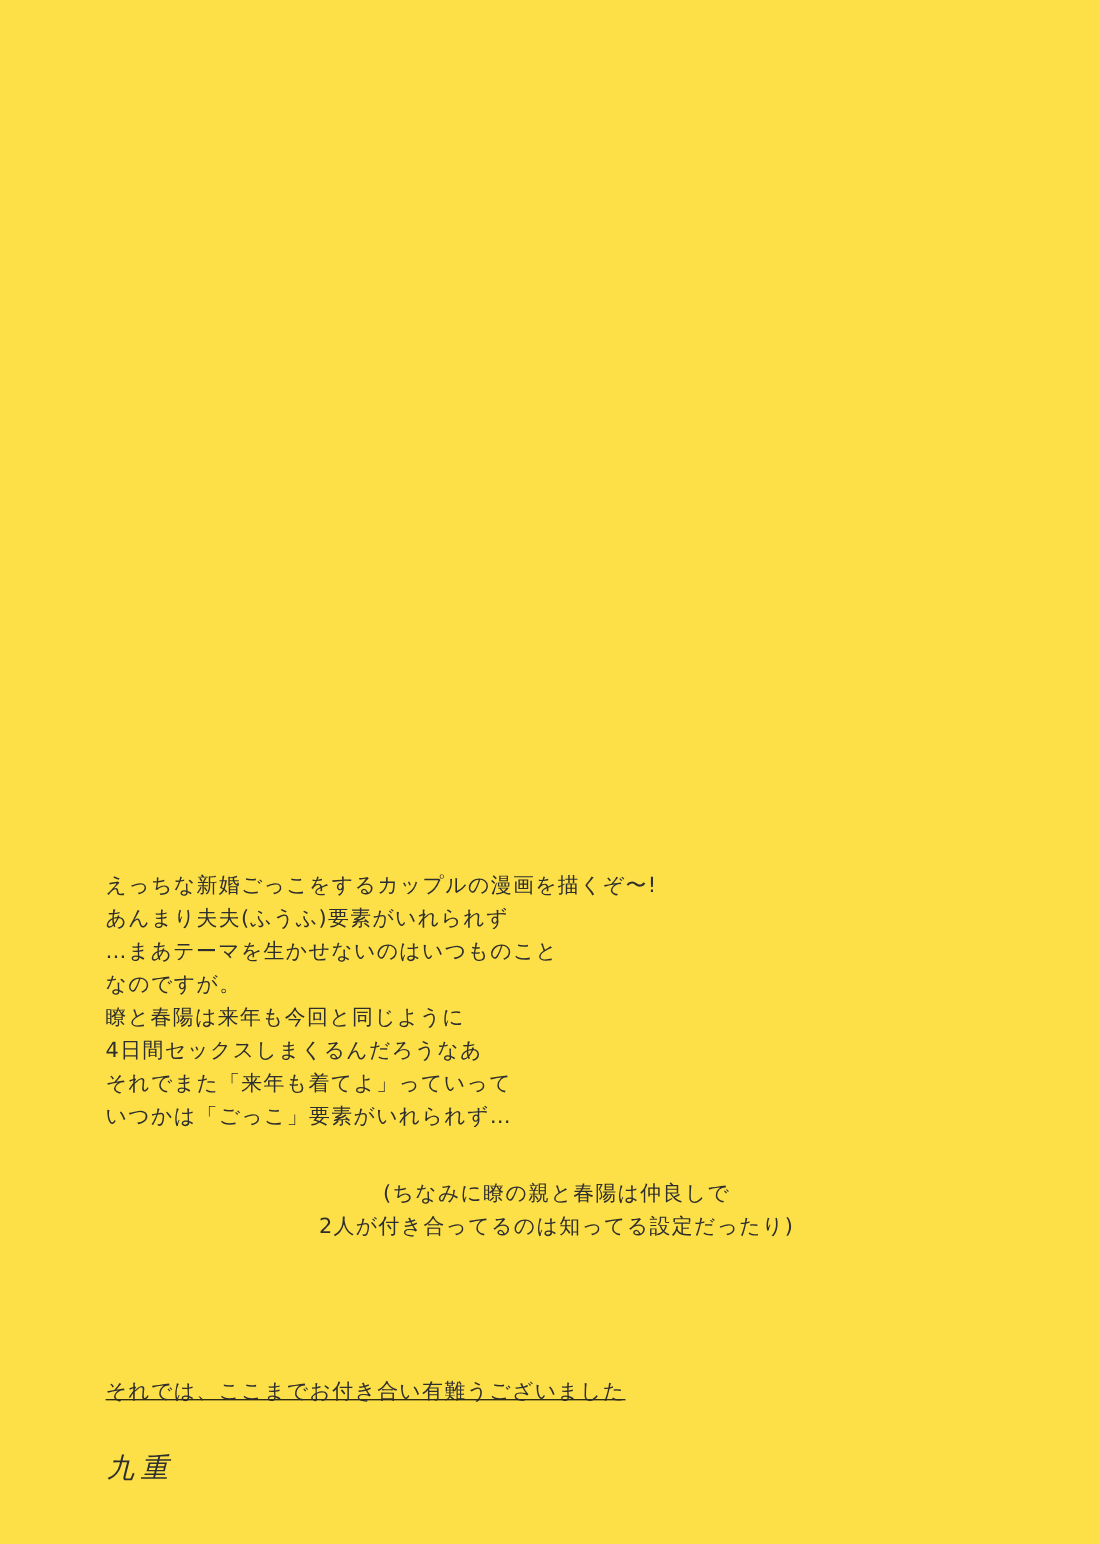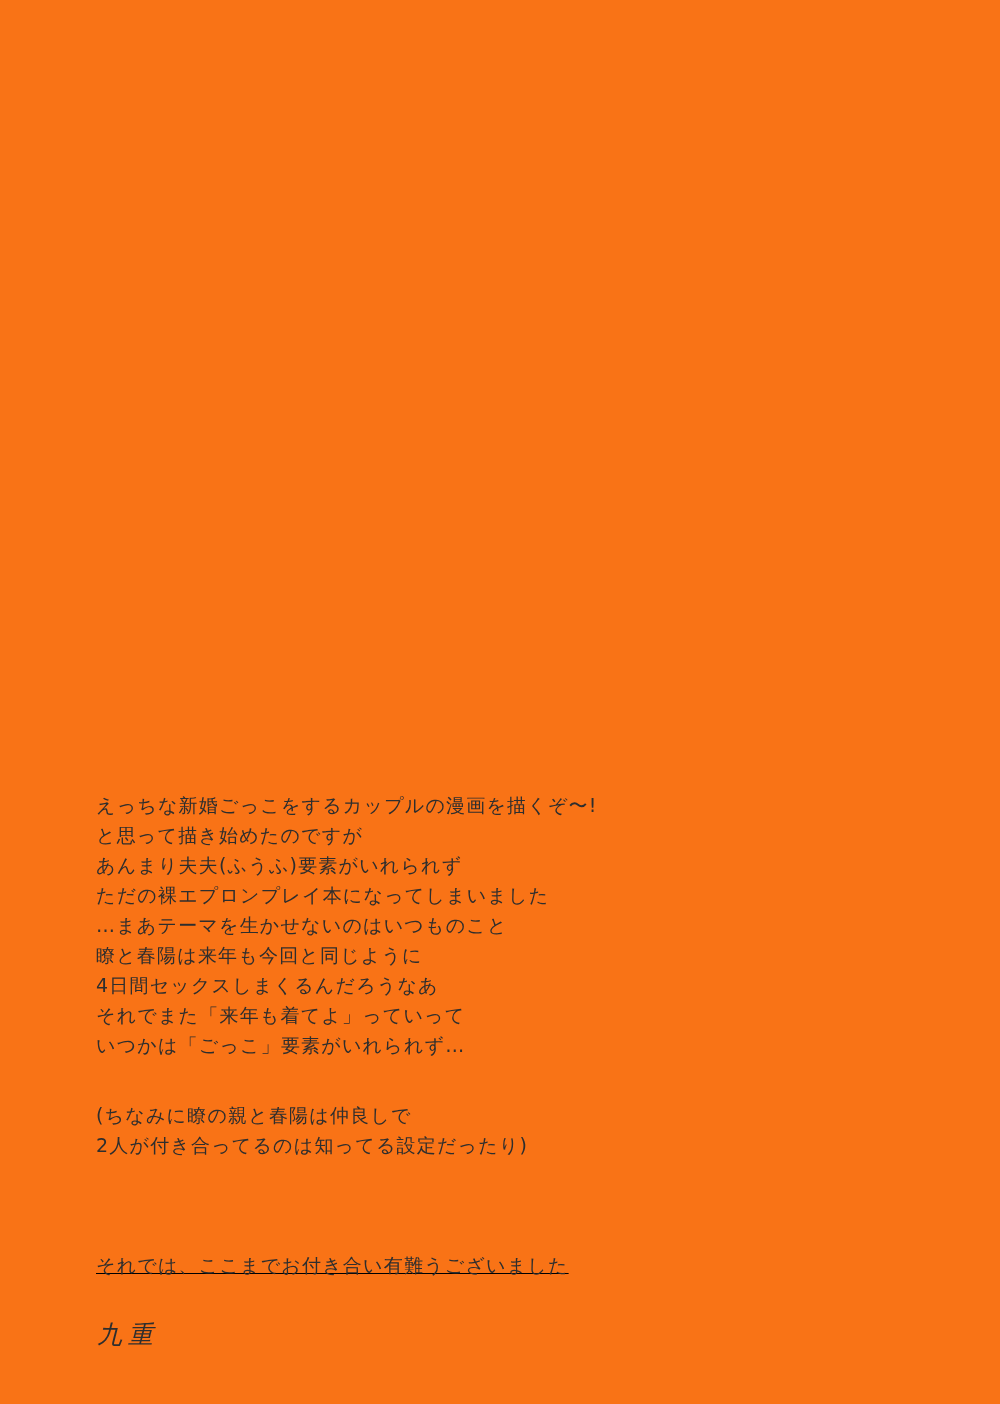--- a/index.html
+++ b/index.html
@@ -4,21 +4,21 @@
 <style>
   html, body {
     margin: 0;
     padding: 0;
     background: #ffffff;
   }
   .page {
     position: relative;
     width: 1000px;
     height: 1404px;
-    background: #f97316;
+    background: #fde047;
     overflow: hidden;
   }
   .afterword {
     position: absolute;
     left: 96px;
     top: 790px;
     width: 820px;
   }
   .line {
     font-family: "DejaVu Sans", "Liberation Sans", sans-serif;
@@ -26,20 +26,21 @@
     line-height: 30px;
     letter-spacing: 1.2px;
     color: #2e2e2e;
     white-space: pre;
   }
   .spacer {
     height: 22px;
   }
   .block-note {
     margin-top: 18px;
+    text-align: center;
   }
   .closing {
     position: absolute;
     left: 96px;
     top: 1250px;
     text-decoration: underline;
   }
   .signature {
     position: absolute;
     left: 97px;
@@ -51,24 +52,23 @@
     font-style: italic;
   }
 </style>
 </head>
 <body>
 
 <div class="page">
 
   <div class="afterword">
     <div class="line">えっちな新婚ごっこをするカップルの漫画を描くぞ〜!</div>
-    <div class="line">と思って描き始めたのですが</div>
     <div class="line">あんまり夫夫(ふうふ)要素がいれられず</div>
-    <div class="line">ただの裸エプロンプレイ本になってしまいました</div>
     <div class="line">…まあテーマを生かせないのはいつものこと</div>
+    <div class="line">なのですが。</div>
     <div class="line">瞭と春陽は来年も今回と同じように</div>
     <div class="line">4日間セックスしまくるんだろうなあ</div>
     <div class="line">それでまた「来年も着てよ」っていって</div>
     <div class="line">いつかは「ごっこ」要素がいれられず…</div>
 
     <div class="spacer"></div>
 
     <div class="block-note">
       <div class="line">(ちなみに瞭の親と春陽は仲良しで</div>
       <div class="line">2人が付き合ってるのは知ってる設定だったり)</div>

